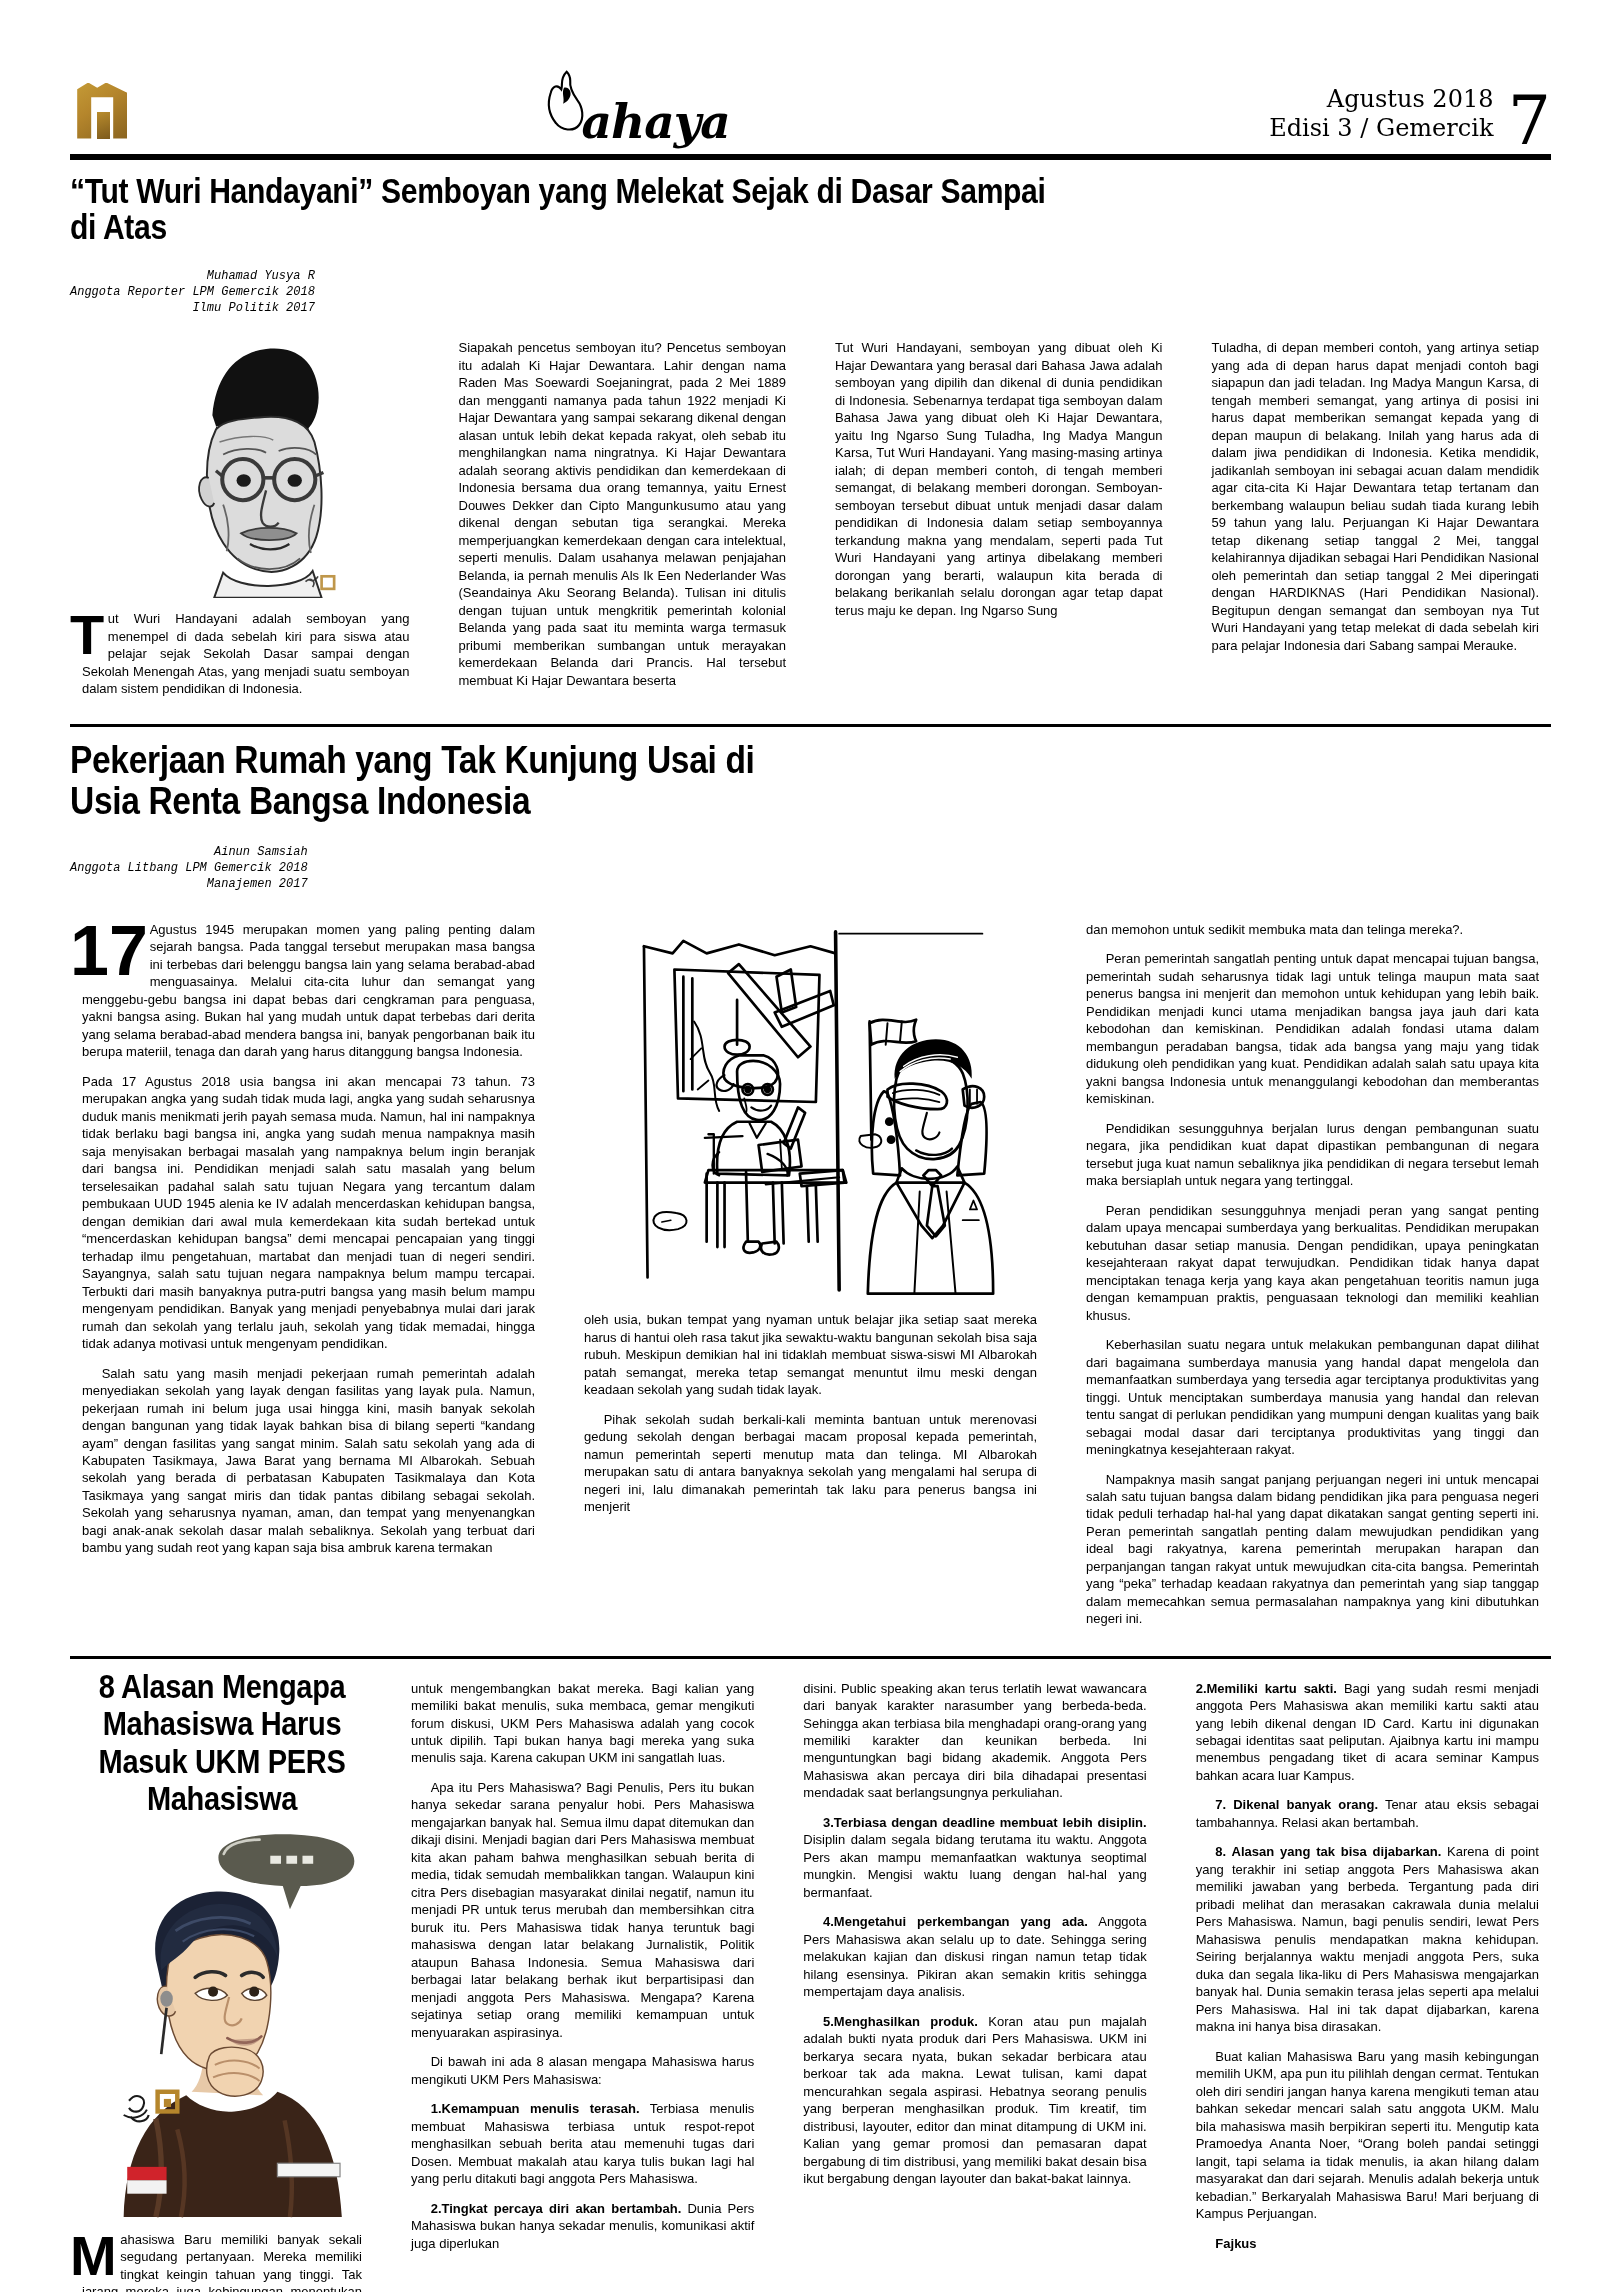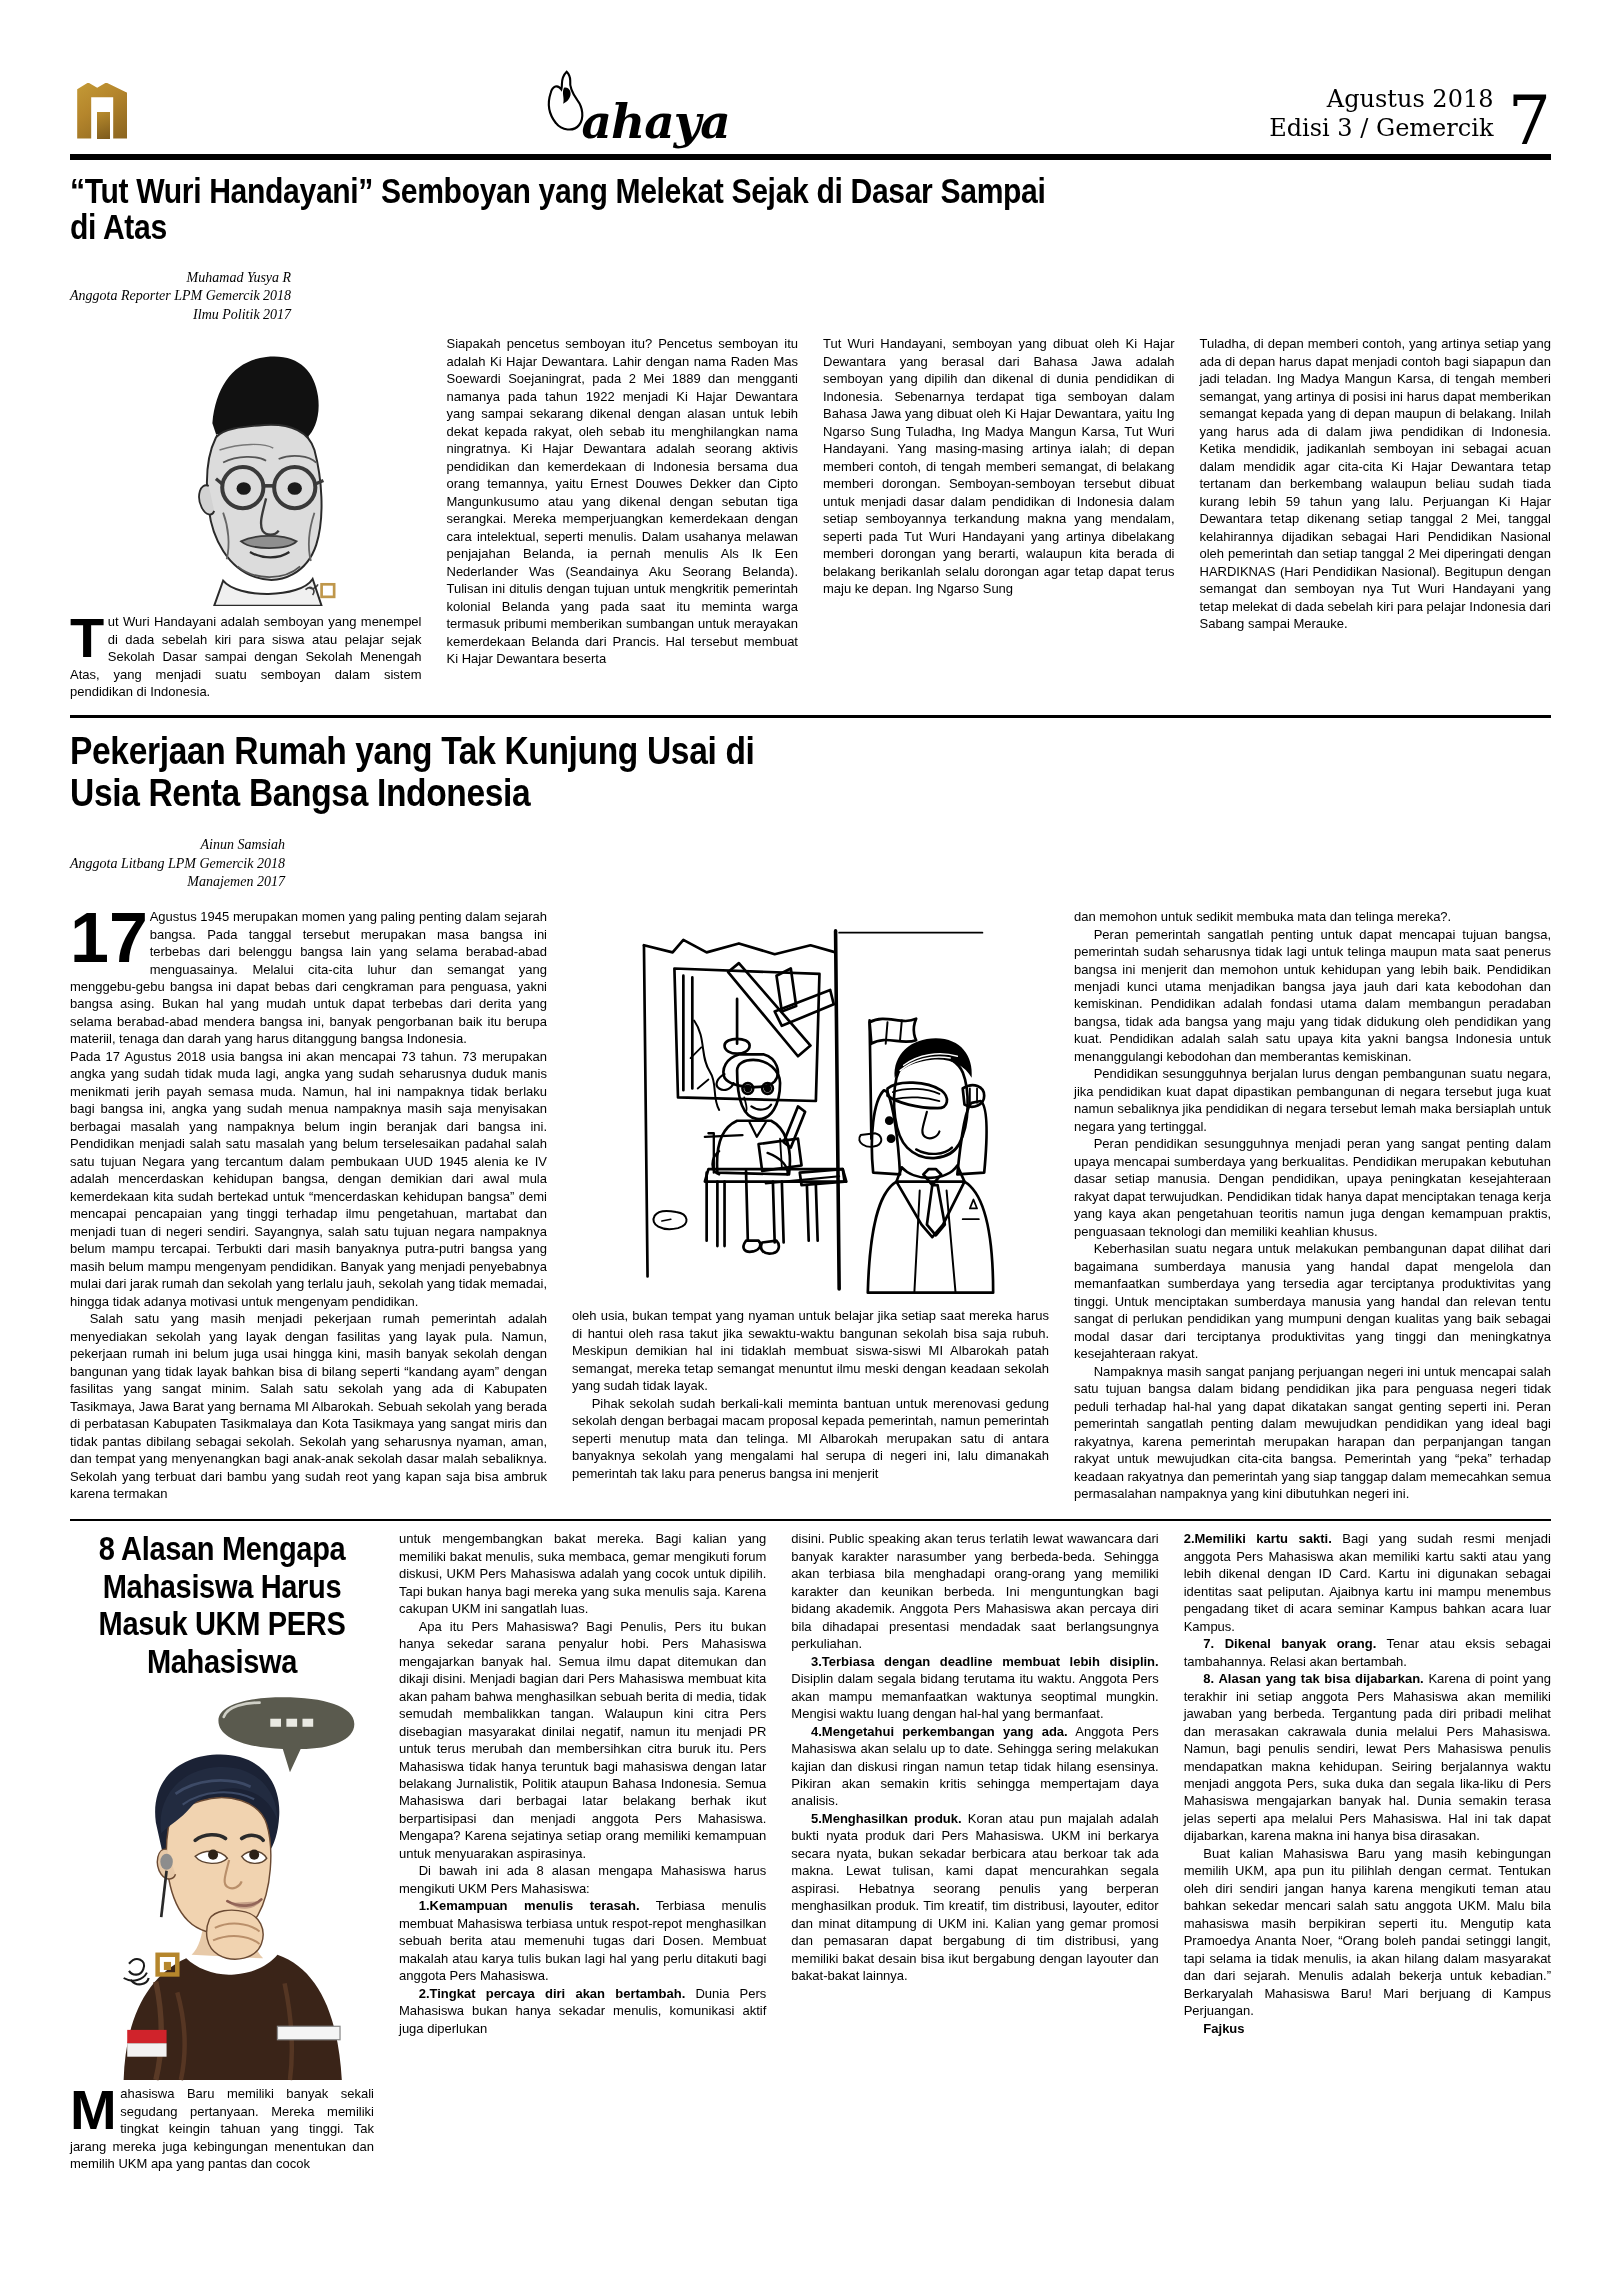--- a/index.html
+++ b/index.html
@@ -89,40 +89,40 @@
     line-height:1.04;
     letter-spacing:-0.4px;
     margin:0;
     transform:scaleX(.86);
     transform-origin:left top;
     max-width:1155px;
   }
   h1.headline.two-line{ font-size:39px; line-height:1.06; }
 
   .byline{
-    font-family:Liberation Serif, serif;
+    font-family:Liberation Mono, monospace;
     font-style:italic;
-    font-size:14px;
+    font-size:12px;
     line-height:1.33;
     text-align:right;
     white-space:nowrap;
     padding-top:1.8px;
     flex:0 0 auto;
   }
 
   
   .cols{ margin:0 70px; display:flex; gap:25px; }
   .col{ flex:1 1 0; min-width:0; }
 
   p.body{
     font-family:"Liberation Sans", sans-serif;
     font-size:13px;
     line-height:1.345;
     text-align:justify;
-    margin:0;
+    margin:12px;
     hyphens:auto;
     -webkit-hyphens:auto;
   }
   p.body + p.body{ text-indent:19.7px; }
   p.body.noindent{ text-indent:0; }
 
   
   .dropcap-wrap{ position:relative; }
   .dropcap{
     float:left;

